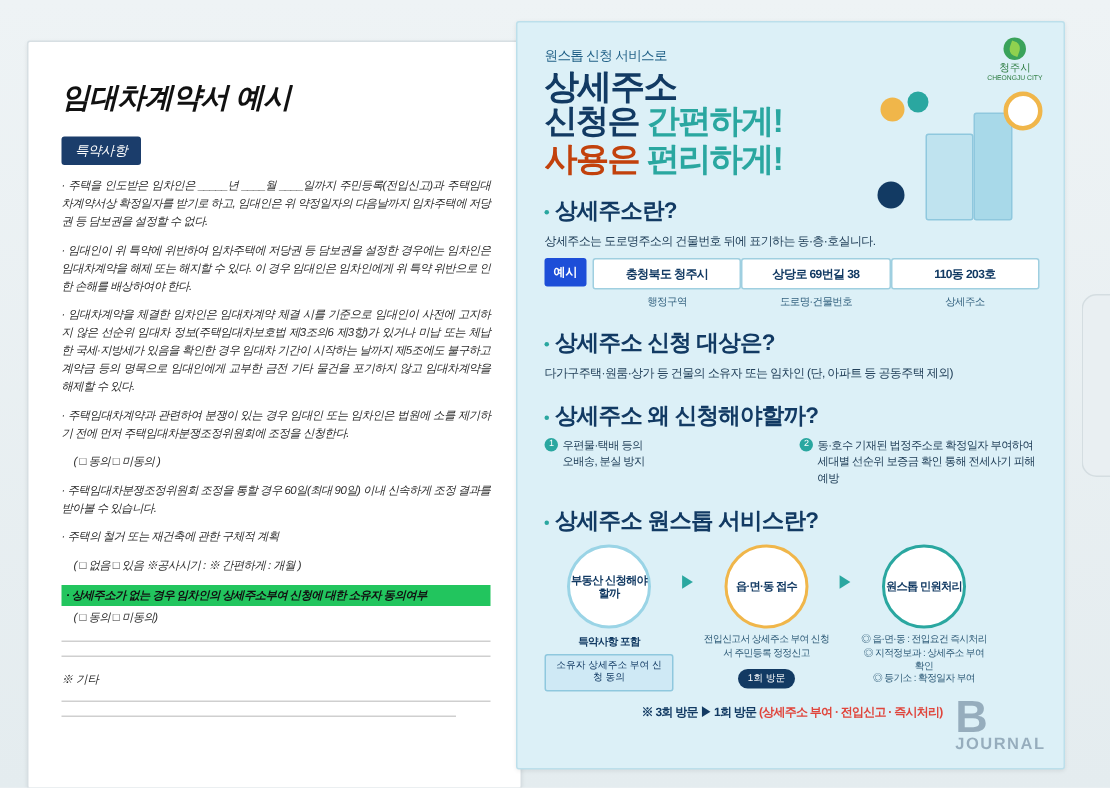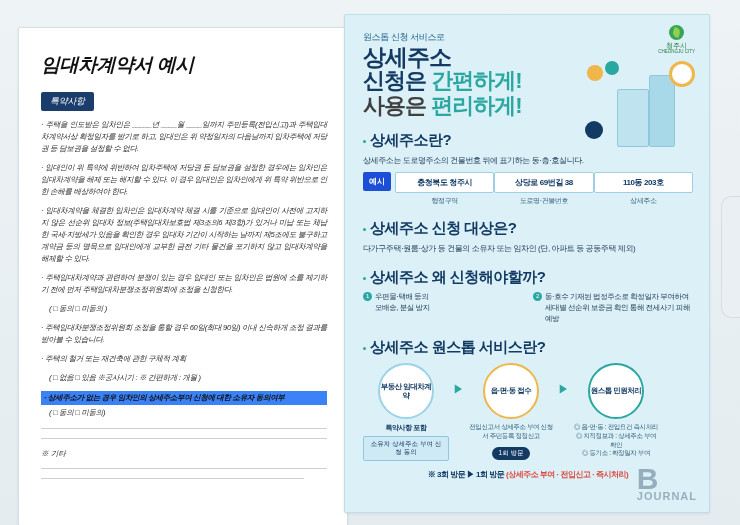--- a/index.html
+++ b/index.html
@@ -29,21 +29,21 @@
   .tag-special{
     display:inline-block;background:#1b3d6b;color:#fff;font-size:9px;
     padding:3px 9px;border-radius:2px;letter-spacing:-0.3px;margin-bottom:8px;
   }
   .clause{
     font-size:7.6px;line-height:1.58;color:#2b2b2b;letter-spacing:-0.35px;
     margin-bottom:7px;text-align:justify;
   }
   .check-line{display:block;padding-left:8px;margin-top:2px;}
   .highlight-row{
-    background:#3b82f6;display:block;font-size:7.6px;font-weight:bold;
+    background:#22c55e;display:block;font-size:7.6px;font-weight:bold;
     color:#111;padding:2px 3px;letter-spacing:-0.4px;margin-top:4px;
   }
   .etc-line{font-size:7.6px;color:#2b2b2b;margin-top:10px;}
   .rule{border:0;border-top:1px solid #cfcfcf;margin:9px 0;}
   .rule.short{width:92%;}
   
   .right-page{
     position:absolute;left:344px;top:14px;width:364px;height:497px;
     background:#dcf0f7;border:1px solid #bcdfeb;border-radius:2px;
     box-shadow:0 1px 3px rgba(0,0,0,.08);overflow:hidden;
@@ -59,21 +59,21 @@
   }
   .city-logo .mark:after{
     content:"";position:absolute;left:4px;top:3px;width:7px;height:9px;
     background:#8fd14f;border-radius:0 60% 0 60%;transform:rotate(20deg);
   }
   .hero-sub{font-size:9px;color:#1f5f86;letter-spacing:-0.4px;margin:2px 0 1px 0;}
   .hero-title1{font-size:23px;font-weight:bold;color:#123a63;letter-spacing:-1px;line-height:1.05;}
   .hero-title2{font-size:22px;font-weight:bold;color:#2aa7a0;letter-spacing:-1px;line-height:1.12;}
   .hero-title2 .dark{color:#123a63;}
   .hero-title3{font-size:22px;font-weight:bold;color:#2aa7a0;letter-spacing:-1px;line-height:1.12;}
-  .hero-title3 .dark{color:#404040;}
+  .hero-title3 .dark{color:#c2410c;}
   .sec-h{font-size:15px;font-weight:bold;color:#123a63;letter-spacing:-0.5px;margin:13px 0 5px 0;}
   .sec-h:before{content:"";display:inline-block;width:3px;height:3px;background:#2aa7a0;
     border-radius:50%;margin-right:4px;vertical-align:middle;}
   .sec-p{font-size:8px;color:#22405a;line-height:1.5;letter-spacing:-0.4px;margin-bottom:5px;}
   .addr-table{display:flex;align-items:stretch;font-size:7.5px;margin-bottom:3px;}
   .addr-cell{flex:1;text-align:center;}
   .addr-cell .val{
     background:#ffffff;border:1px solid #9fcfe0;color:#123a63;font-weight:bold;
     padding:4px 2px;border-radius:2px;letter-spacing:-0.4px;font-size:8px;
   }
@@ -219,21 +219,21 @@
           <span class="numdot">2</span><span>동·호수 기재된 법정주소로 확정일자 부여하여</span><br>
           <span style="padding-left:12px;display:inline-block;">세대별 선순위 보증금 확인 통해 전세사기 피해 예방</span>
         </div>
       </div>
 
       <div class="sec-h">상세주소 원스톱 서비스란?</div>
 
       <div class="flow">
         <div class="flow-step">
           <div class="circle">부동산
-임대차계약</div>
+신청해야할까</div>
           <div class="step-cap">특약사항 포함</div>
           <span class="badge-blue">소유자 상세주소
 부여 신청 동의</span>
         </div>
         <div class="arrow">▶</div>
         <div class="flow-step">
           <div class="circle t2">읍·면·동
 접수</div>
           <div class="step-note">전입신고서
 상세주소 부여 신청서

